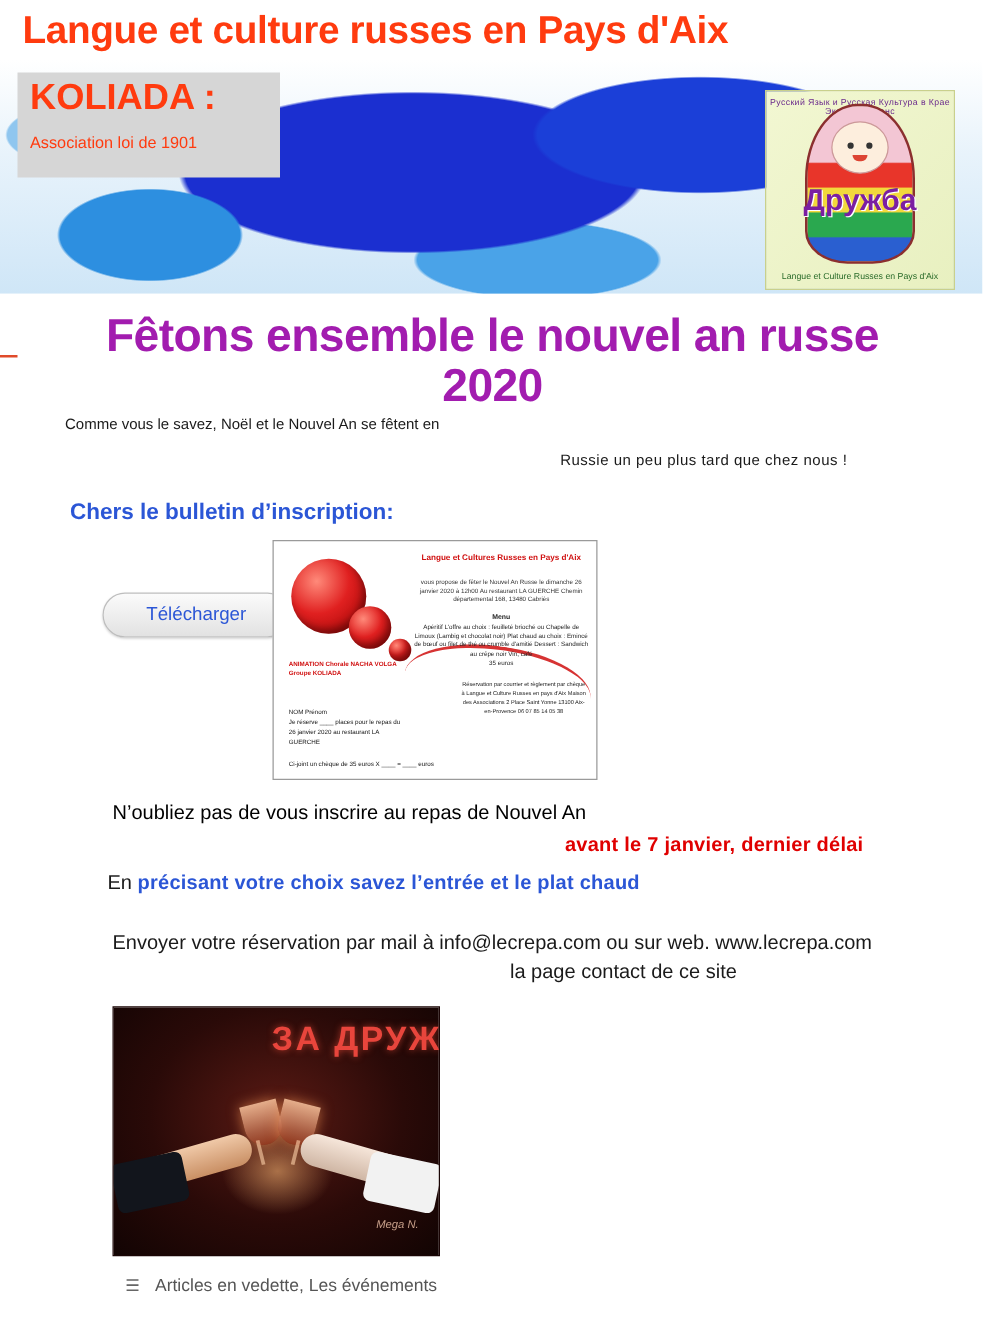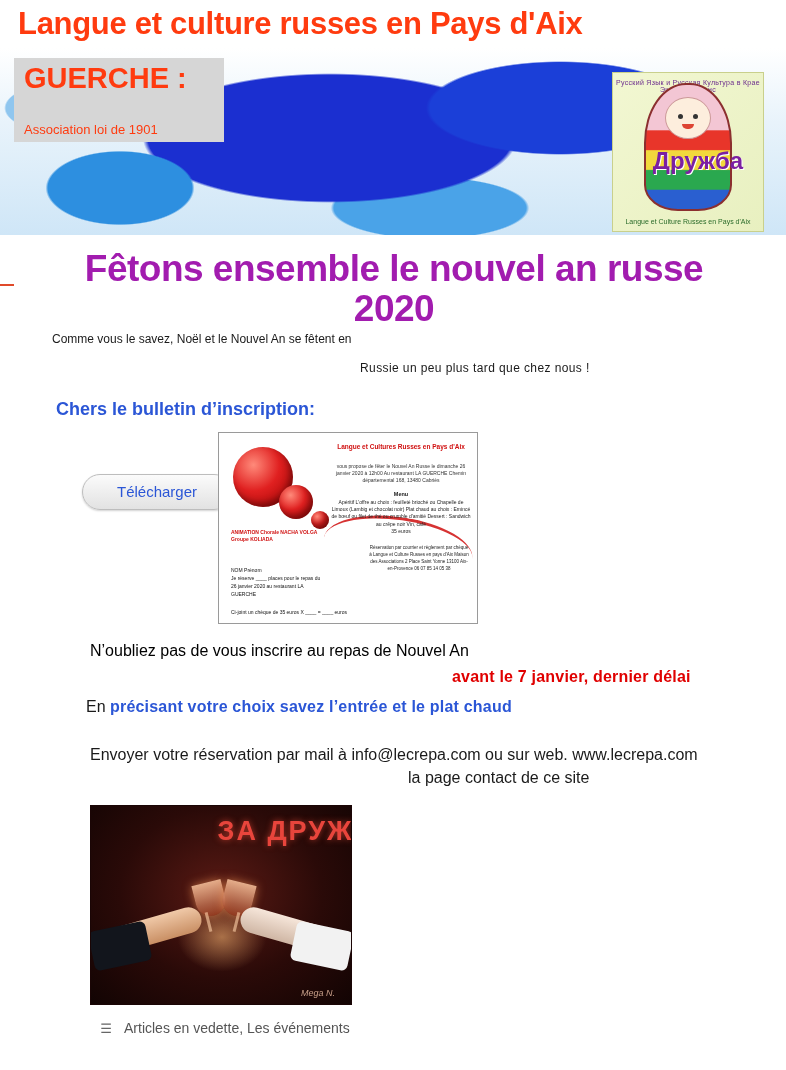--- a/index.html
+++ b/index.html
@@ -55,21 +55,21 @@
   .header-lecrepa {
     position: absolute;
     left: 24px; top: 62px;
     font-size: 29px;
     font-weight: bold;
     color: #ff3b0f;
     z-index: 4;
   }
   .header-assoc {
     position: absolute;
-    left: 24px; top: 122px;
+    left: 24px; top: 106px;
     font-size: 13px;
     color: #ff3b0f;
     z-index: 4;
   }
   .header-logo {
     position: absolute;
     right: 22px; top: 72px;
     width: 150px; height: 158px;
     background: linear-gradient(135deg,#f2f7d2 0%, #e8f0c0 100%);
     border: 1px solid #c9d08c;
@@ -115,21 +115,21 @@
     position: absolute;
     left: 0; top: 6px;
     width: 150px;
     text-align: center;
     font-size: 7px;
     color: #6b2b8c;
     letter-spacing: 0.3px;
   }
   .logo-word {
     position: absolute;
-    left: 10px; top: 74px;
+    left: 0; top: 74px;
     width: 150px;
     text-align: center;
     font-size: 24px;
     font-weight: bold;
     color: #7b1fa2;
     text-shadow: 1px 1px 0 #fff;
   }
   .logo-bottom-text {
     position: absolute;
     left: 0; bottom: 6px;
@@ -171,20 +171,21 @@
     font-size: 18px;
     color: #2b56d6;
     font-weight: bold;
   }
   .line-1 {
     margin: 2px 0 0 32px;
   }
   .line-2 {
     margin: 12px 0 0 340px;
     letter-spacing: 0.4px;
+    text-align: center;
   }
   .bulletin {
     margin: 22px 0 0 36px;
     font-size: 18px;
     color: #2b56d6;
     font-weight: bold;
   }
 
   
   .flyer-row {
@@ -383,21 +384,21 @@
   .sleeve.right { right: 0; top: 120px; transform: rotate(12deg); background: #f2f2f2; }
   .glow {
     position: absolute;
     left: 86px; top: 96px;
     width: 90px; height: 70px;
     border-radius: 50%;
     background: radial-gradient(ellipse, rgba(255,190,120,.55) 0%, rgba(255,150,60,0) 70%);
   }
   .photo-sign {
     position: absolute;
-    right: 16px; bottom: 6px;
+    right: 16px; bottom: 20px;
     font-size: 9px;
     color: #c9a08a;
     font-style: italic;
   }
 
   
   .meta {
     margin: 12px 0 0 78px;
     color: #555;
     font-size: 14px;
@@ -417,21 +418,21 @@
 </style>
 </head>
 <body>
 
 <div class="site-header">
   <div class="header-map"></div>
 
   <div class="header-title">Langue et culture russes en Pays d'Aix</div>
 
   <div class="header-sub-box"></div>
-  <div class="header-lecrepa">GUERCHE :</div>
+  <div class="header-lecrepa">KOLIADA :</div>
   <div class="header-assoc">Association loi de 1901</div>
 
   <div class="header-logo">
     <div class="logo-arc-text">Русский Язык и Русская Культура в Крае Экс-ан-Прованс</div>
     <div class="matryoshka">
       <div class="face">
         <span class="eye l"></span>
         <span class="eye r"></span>
         <span class="mouth"></span>
       </div>

